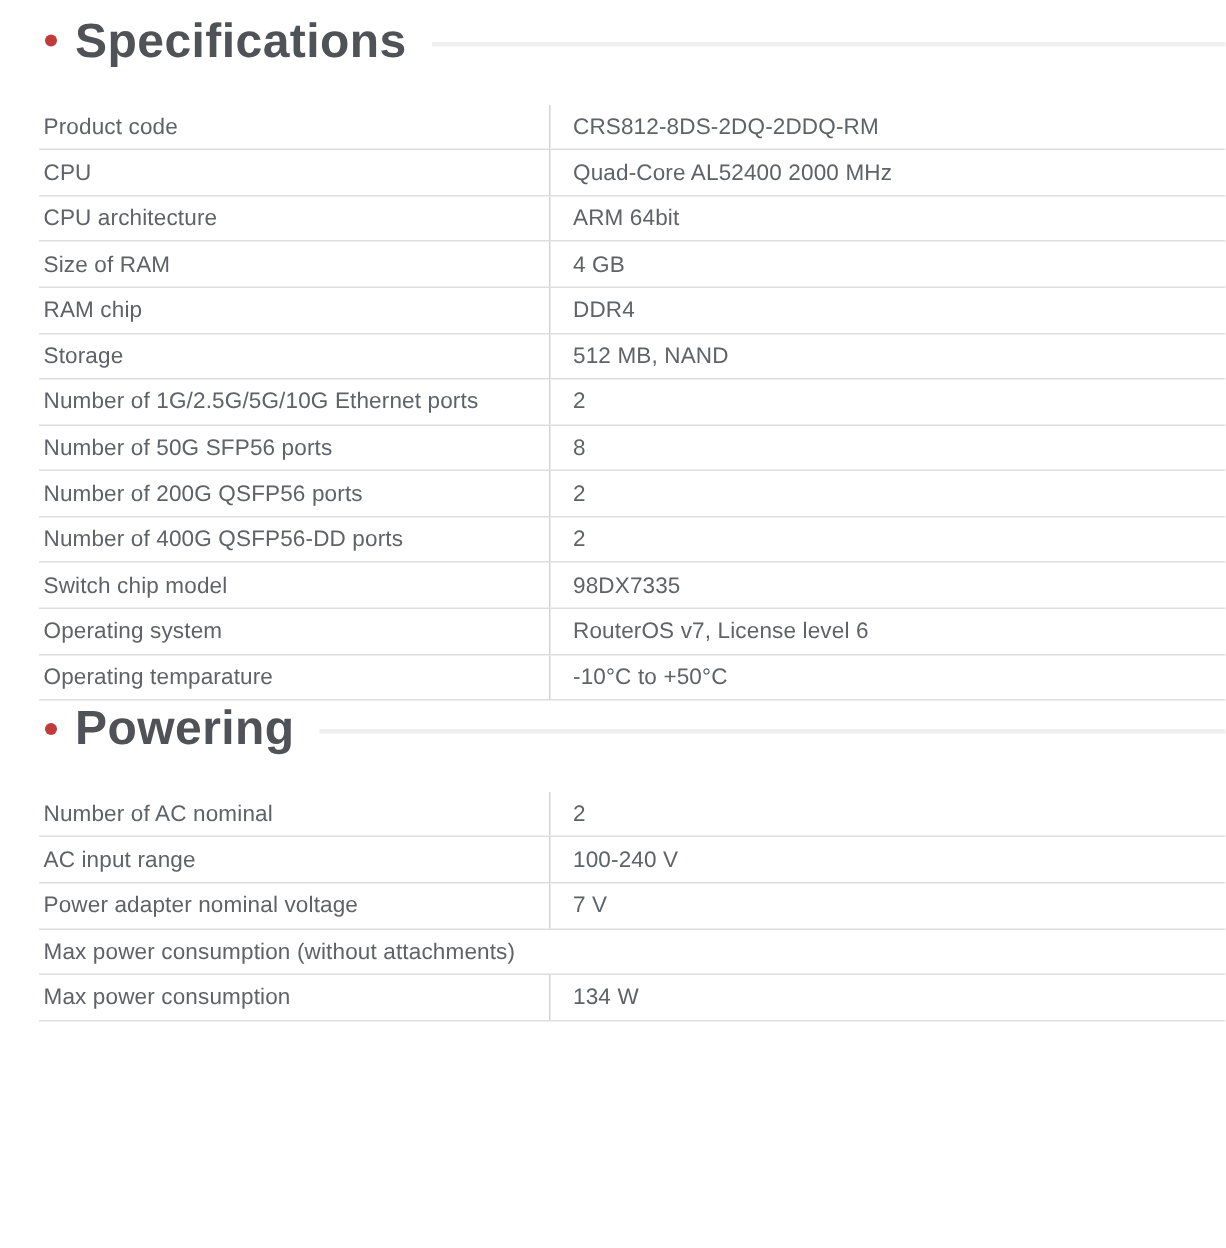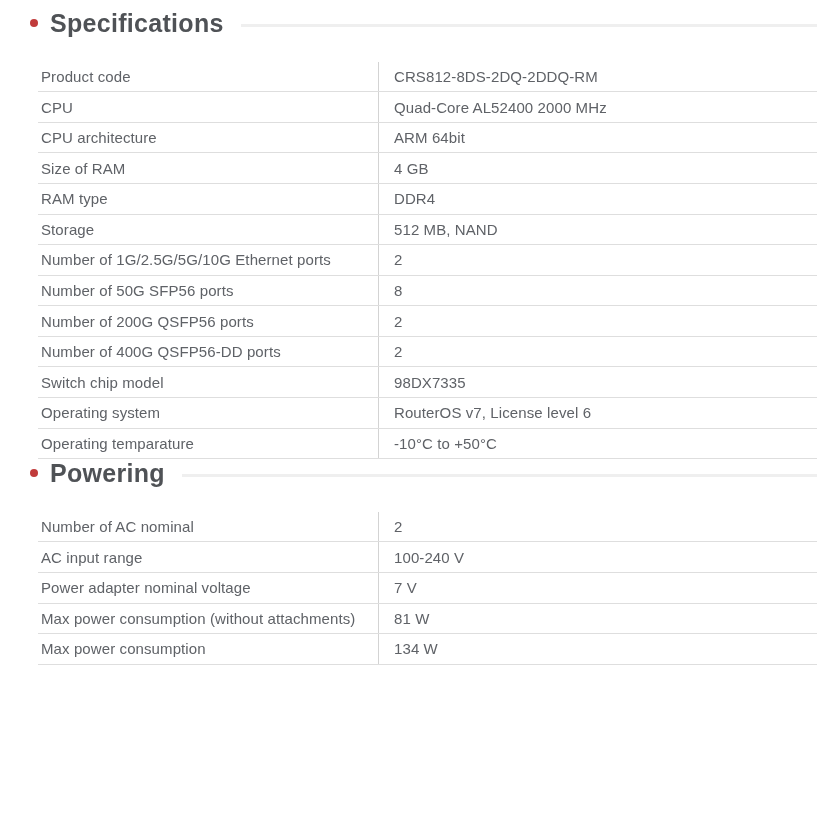--- a/index.html
+++ b/index.html
@@ -26,37 +26,37 @@
   }
   .bullet {
     width: 8px;
     height: 8px;
     border-radius: 50%;
     background: #c13b3b;
     flex: 0 0 auto;
     margin-right: 12px;
   }
   .section-title {
-    font-size: 25px;
+    font-size: 32px;
     font-weight: bold;
     color: #4f5256;
     margin: 0;
     letter-spacing: 0.3px;
     line-height: 1.15;
     white-space: nowrap;
   }
   .header-rule {
     flex: 1 1 auto;
     height: 3px;
     background: #efefef;
     margin-left: 17px;
     margin-top: 4px;
   }
   .spec-table {
-    margin-left: 38px;
+    margin-left: 26px;
     margin-top: 24px;
   }
   .row {
     display: flex;
     align-items: stretch;
     box-sizing: border-box;
     height: 30.57px;
     border-bottom: 1px solid #dedede;
   }
   .cell {
@@ -100,21 +100,21 @@
       </div>
       <div class="row">
         <div class="cell label">CPU architecture</div>
         <div class="cell value">ARM 64bit</div>
       </div>
       <div class="row">
         <div class="cell label">Size of RAM</div>
         <div class="cell value">4 GB</div>
       </div>
       <div class="row">
-        <div class="cell label">RAM type</div>
+        <div class="cell label">RAM chip</div>
         <div class="cell value">DDR4</div>
       </div>
       <div class="row">
         <div class="cell label">Storage</div>
         <div class="cell value">512 MB, NAND</div>
       </div>
       <div class="row">
         <div class="cell label">Number of 1G/2.5G/5G/10G Ethernet ports</div>
         <div class="cell value">2</div>
       </div>
@@ -159,20 +159,19 @@
       <div class="row">
         <div class="cell label">AC input range</div>
         <div class="cell value">100-240 V</div>
       </div>
       <div class="row">
         <div class="cell label">Power adapter nominal voltage</div>
         <div class="cell value">7 V</div>
       </div>
       <div class="row">
         <div class="cell label">Max power consumption (without attachments)</div>
-        <div class="cell value">81 W</div>
       </div>
       <div class="row">
         <div class="cell label">Max power consumption</div>
         <div class="cell value">134 W</div>
       </div>
     </div>
 </section>
 
 </body></html>

